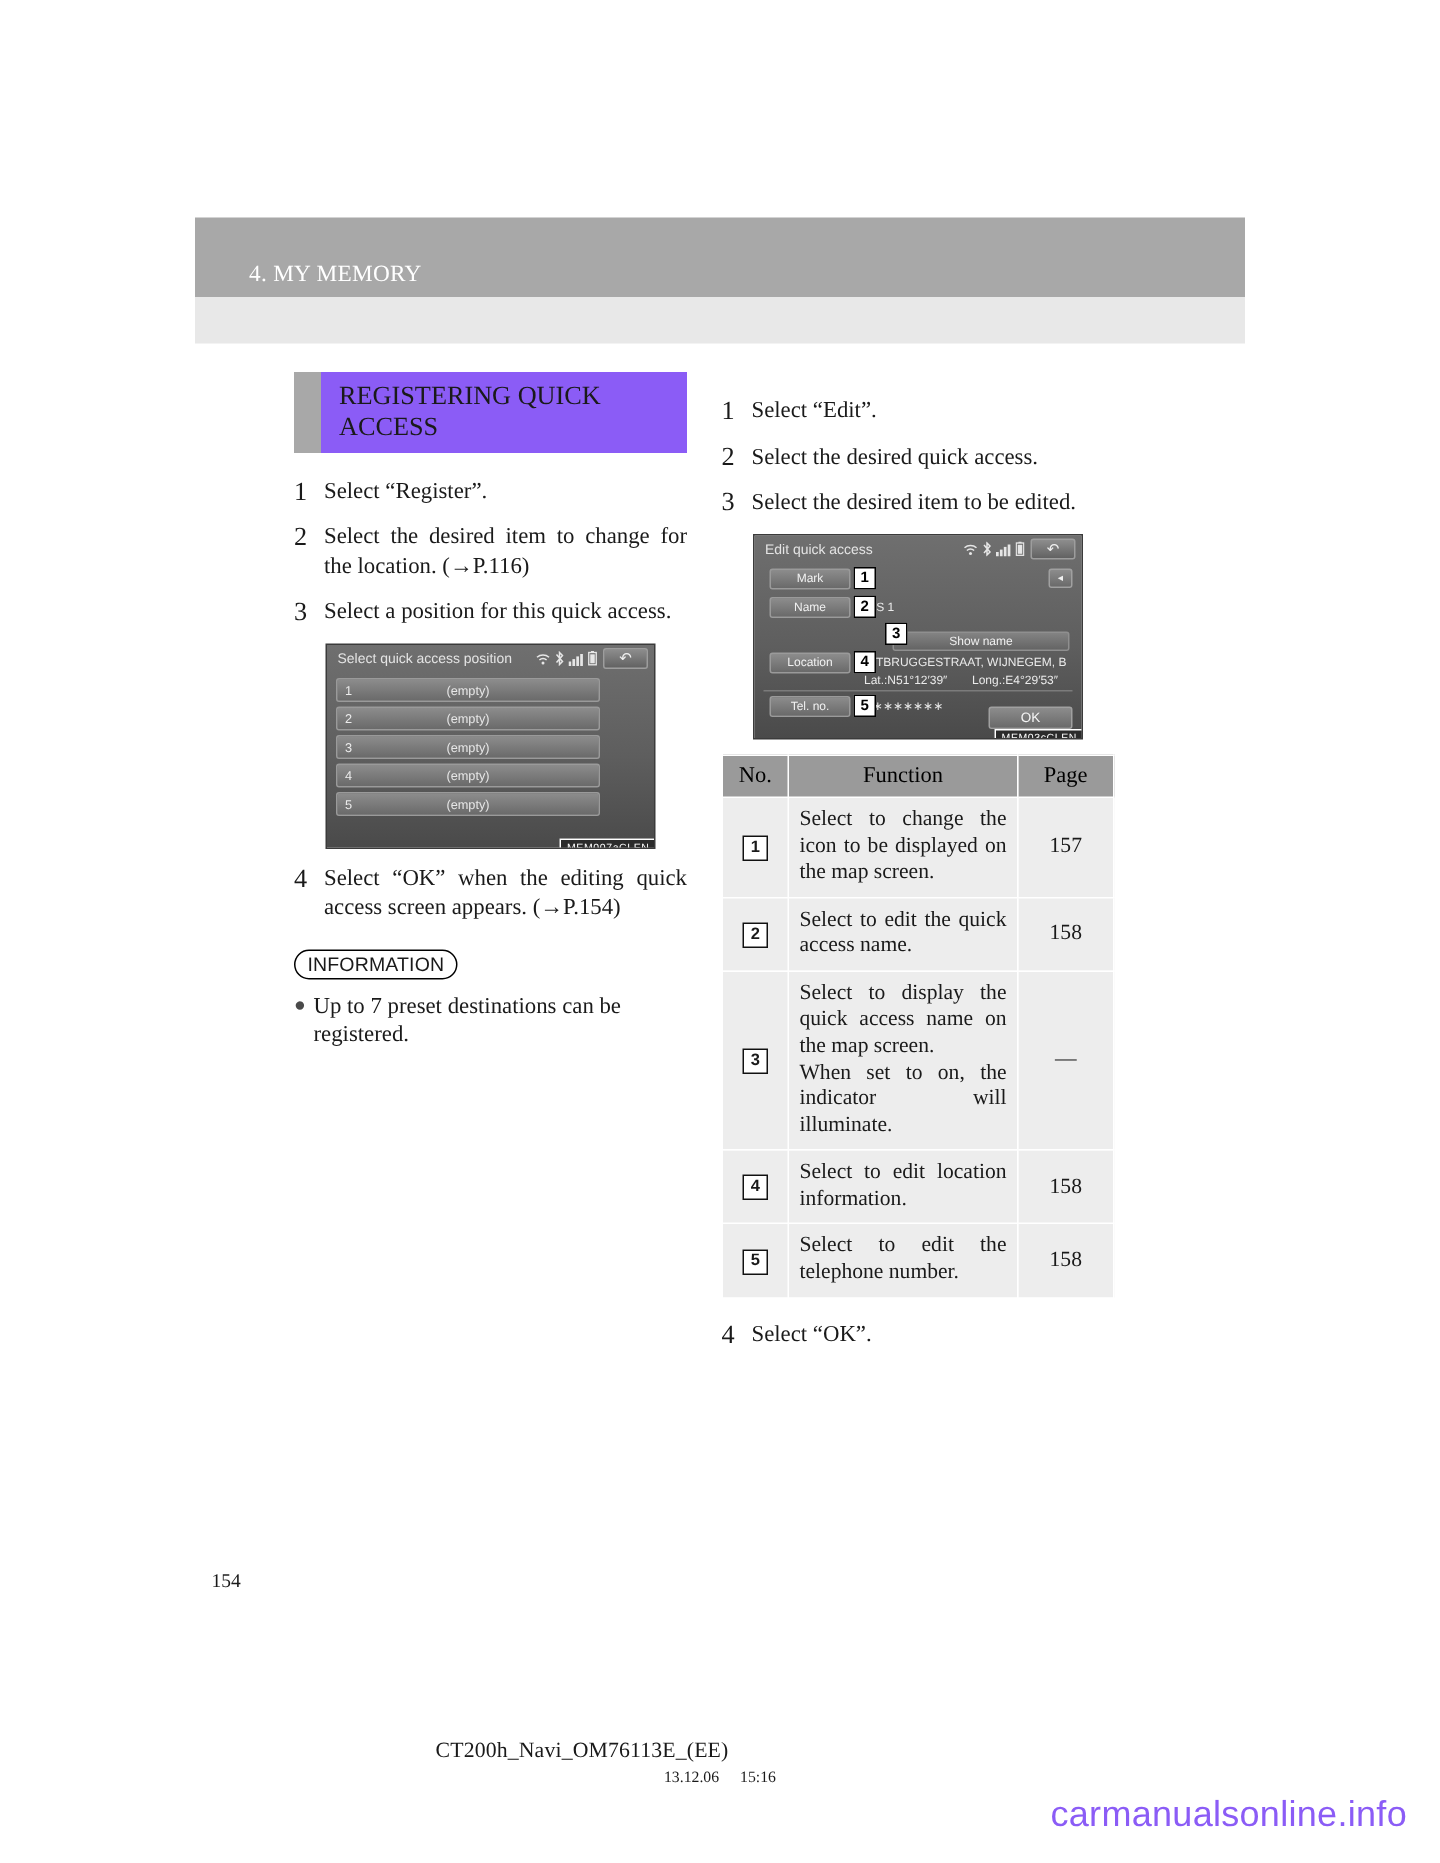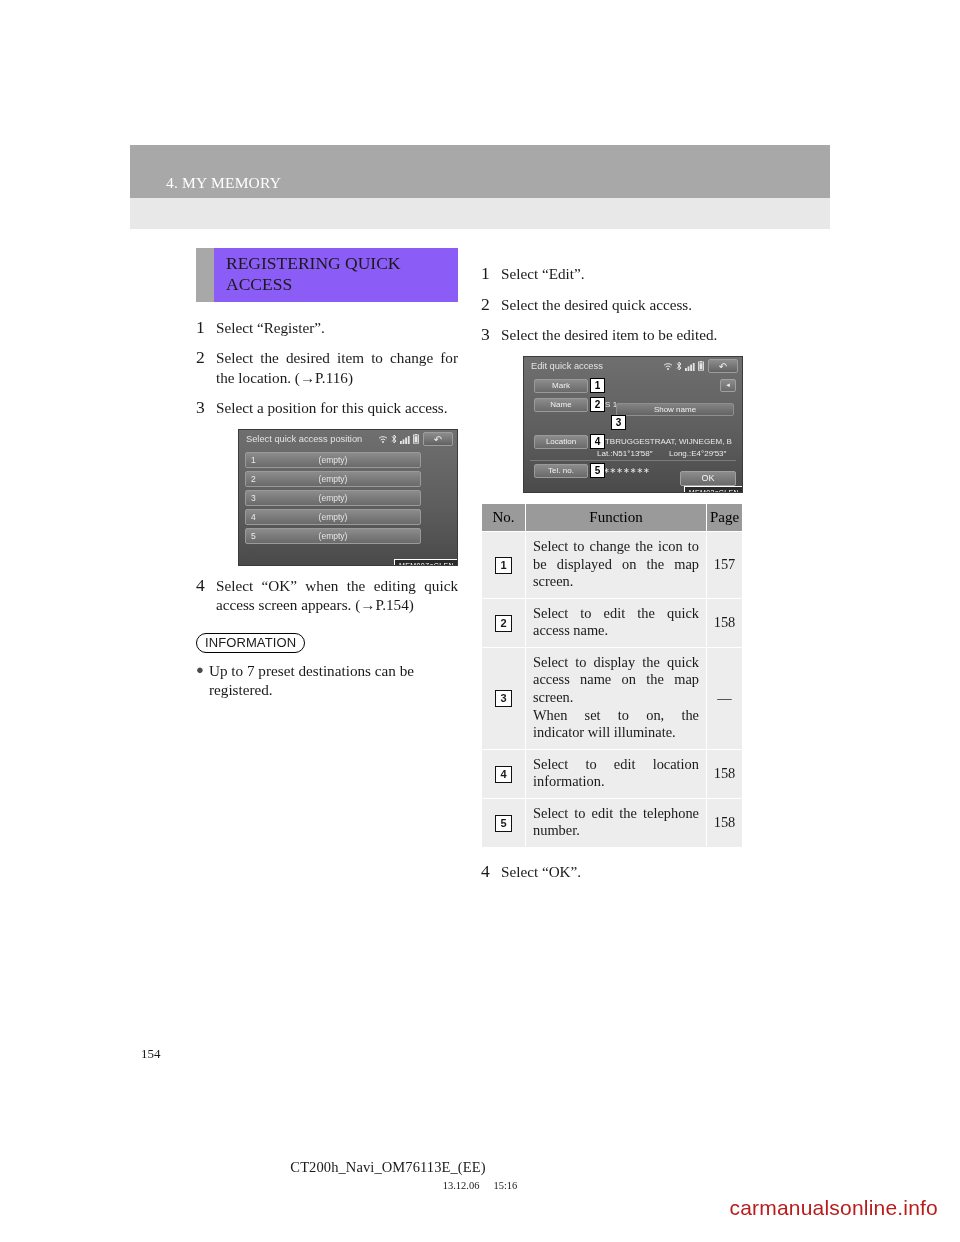--- a/index.html
+++ b/index.html
@@ -73,21 +73,21 @@
     line-height: 1.12;
     text-align: left;
   }
   .step-body {
     flex: 1 1 auto;
     text-align: justify;
   }
   .step-body.nj { text-align: left; }
 
   
-  .figwrap { margin: 4px 0 10px 0; display:flex; justify-content:flex-end; }
+  .figwrap { margin: 4px 0 10px 0; display:flex; justify-content:center; }
   .navfig {
     position: relative;
     width: 220px; height: 137px;
     background: linear-gradient(180deg,#6f6f6f 0%, #5e5e5e 55%, #4a4a4a 100%);
     border: 1px solid #3b3b3b;
     font-family: "Liberation Sans", sans-serif;
     color: #e9e9e9;
     overflow: hidden;
   }
   .navfig .codetag {
@@ -219,21 +219,21 @@
     border: 1px solid #ffffff;
   }
   table.fn td {
     background: #ededed;
     border: 1px solid #ffffff;
     padding: 6px 7px 7px 7px;
     vertical-align: middle;
     text-align: justify;
   }
   table.fn td.no  { width: 44px;  text-align:center; padding: 6px 2px; }
-  table.fn td.pg  { width: 36px;  text-align:center; padding: 6px 2px; }
+  table.fn td.pg  { width: 64px;  text-align:center; padding: 6px 2px; }
   .numbox {
     display:inline-flex; align-items:center; justify-content:center;
     width: 17px; height: 17px;
     border: 1.4px solid #111;
     background:#fff;
     font-family: "Liberation Sans", sans-serif;
     font-size: 11px; font-weight:bold;
   }
 
   
@@ -249,22 +249,22 @@
   }
   .footer-sub {
     position:absolute; left: 0; top: 1180px; width: 960px;
     text-align:center;
     font-size: 10.5px;
   }
   .footer-sub .sp { display:inline-block; width: 14px; }
   .watermark {
     position:absolute; right: 22px; top: 1196px;
     font-family: "Liberation Sans", sans-serif;
-    font-size: 21px;
-    color: #b91c1c;
+    font-size: 24px;
+    color: #8b5cf6;
     letter-spacing: .2px;
   }
 </style>
 </head>
 <body>
 
 <div class="hdr-band"></div>
 <div class="hdr-title">4. MY MEMORY</div>
 <div class="hdr-band2"></div>
 
@@ -406,25 +406,25 @@
         <div class="btn-back">↶</div>
       </div>
 
       <div class="eqa">
         <div class="eqa-arrow">◂</div>
 
         <div class="eqa-btn" style="left:10px; top:3px; width:54px;">Mark</div>
         <div class="eqa-btn" style="left:10px; top:22px; width:54px;">Name</div>
         <div class="eqa-txt" style="left:70px; top:24px;">KUS 1</div>
 
-        <div class="eqa-wide" style="left:92px; top:27px; right:8px;">Show name</div>
+        <div class="eqa-wide" style="left:92px; top:45px; right:8px;">Show name</div>
 
         <div class="eqa-btn" style="left:10px; top:59px; width:54px;">Location</div>
         <div class="eqa-txt" style="left:70px; top:61px;">ERTBRUGGESTRAAT, WIJNEGEM, B</div>
-        <div class="eqa-txt" style="left:73px; top:73px;">Lat.:N51°13′58″</div>
+        <div class="eqa-txt" style="left:73px; top:73px;">Lat.:N51°12′39″</div>
         <div class="eqa-txt" style="left:145px; top:73px;">Long.:E4°29′53″</div>
         <div class="eqa-line" style="top:84px;"></div>
 
         <div class="eqa-btn" style="left:10px; top:88px; width:54px;">Tel. no.</div>
         <div class="eqa-txt" style="left:70px; top:90px;">00∗∗∗∗∗∗∗</div>
 
         <div class="eqa-ok">OK</div>
       </div>
 
       <div class="callout" style="left:66px; top:21px;">1</div>

